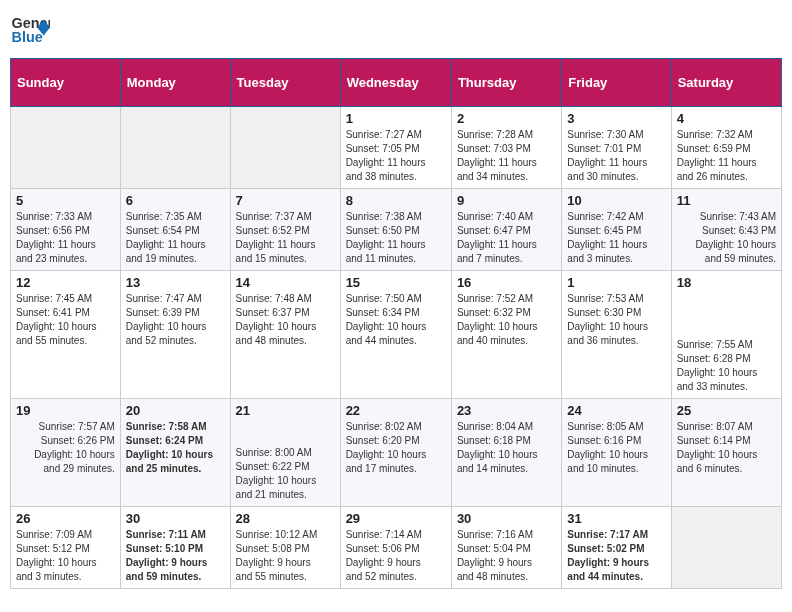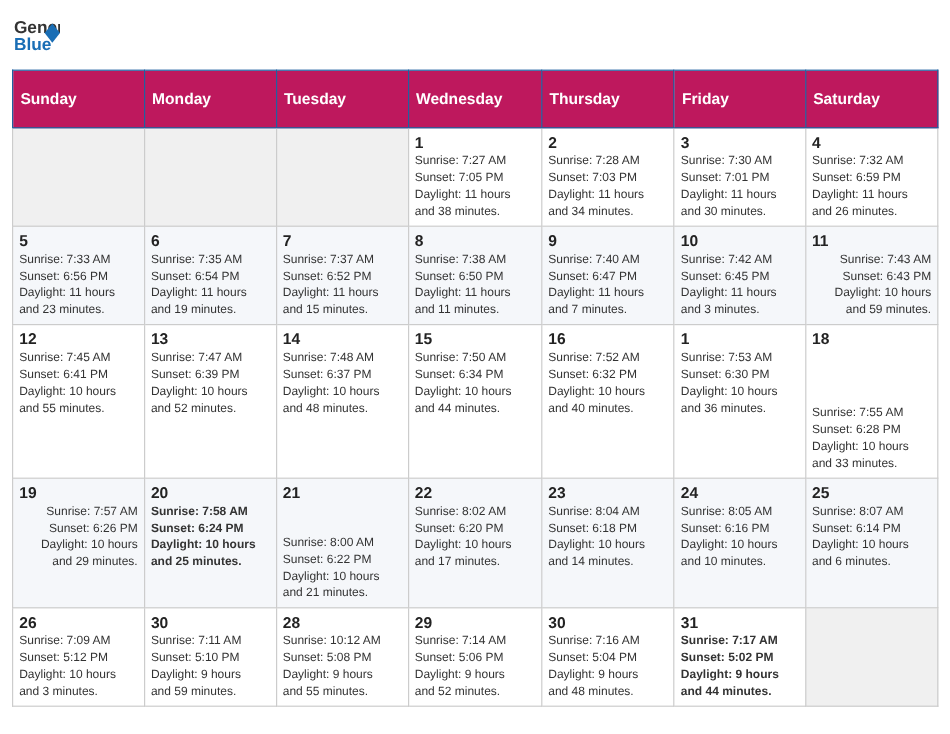--- a/index.html
+++ b/index.html
@@ -305,21 +305,21 @@
       <tr>
         <td>
           <div class="day-num">26</div>
           <div class="day-info" style="white-space: pre-line;">Sunrise: 7:09 AM
 Sunset: 5:12 PM
 Daylight: 10 hours
 and 3 minutes.</div>
         </td>
         <td>
           <div class="day-num">30</div>
-          <div class="day-info" style="white-space: pre-line;">Sunrise: 7:11 AM
+          <div class="day-info" style="white-space: pre-line; font-weight: bold;">Sunrise: 7:11 AM
 Sunset: 5:10 PM
 Daylight: 9 hours
 and 59 minutes.</div>
         </td>
         <td>
           <div class="day-num">28</div>
           <div class="day-info" style="white-space: pre-line;">Sunrise: 10:12 AM
 Sunset: 5:08 PM
 Daylight: 9 hours
 and 55 minutes.</div>

